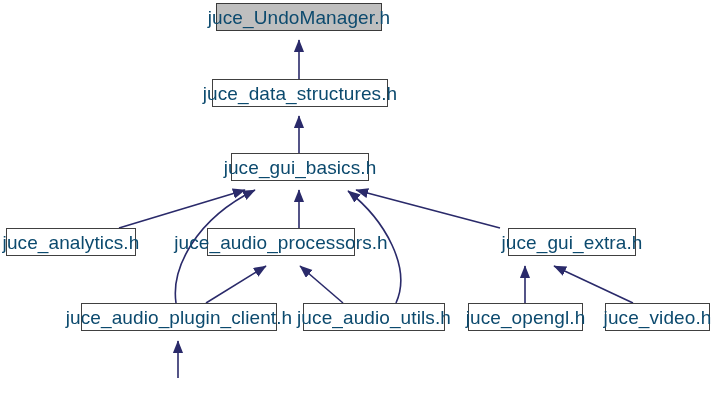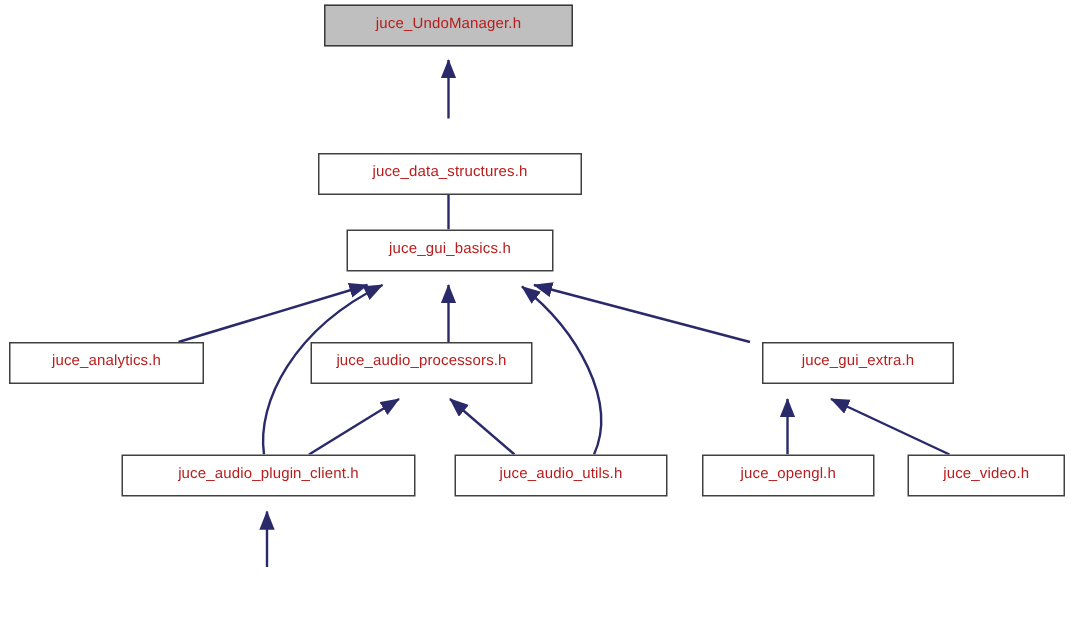--- a/index.html
+++ b/index.html
@@ -33,23 +33,23 @@
     height: 411px;
   }
   .graph-node {
     position: absolute;
     box-sizing: border-box;
     display: flex;
     align-items: center;
     justify-content: center;
     border: 1px solid #404040;
     background: #ffffff;
-    color: #b91c1c;
+    color: #0c4a6e;
     font-family: "Liberation Sans", sans-serif;
-    font-size: 10px;
+    font-size: 19px;
     line-height: 1;
     white-space: nowrap;
     letter-spacing: 0.1px;
     height: 28px;
   }
   .graph-node.root-node {
     background: #bfbfbf;
     border-color: #3a3a3a;
   }
   .node-label {
@@ -85,21 +85,21 @@
       <path d="M178,378 L178,341"></path>
     </g>
   </svg>
 
   <div id="node-layer">
 
     <div class="graph-node root-node" style="left:216px; top:3px; width:166px;">
       <span class="node-label">juce_UndoManager.h</span>
     </div>
 
-    <div class="graph-node" style="left:212px; top:79px; width:176px;margin-top:23px;">
+    <div class="graph-node" style="left:212px; top:79px; width:176px;">
       <span class="node-label">juce_data_structures.h</span>
     </div>
 
     <div class="graph-node" style="left:231px; top:153px; width:138px;">
       <span class="node-label">juce_gui_basics.h</span>
     </div>
 
     <div class="graph-node" style="left:6px; top:228px; width:130px;">
       <span class="node-label">juce_analytics.h</span>
     </div>

